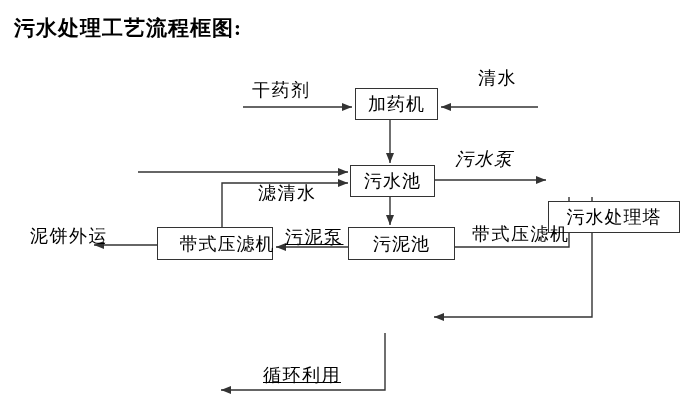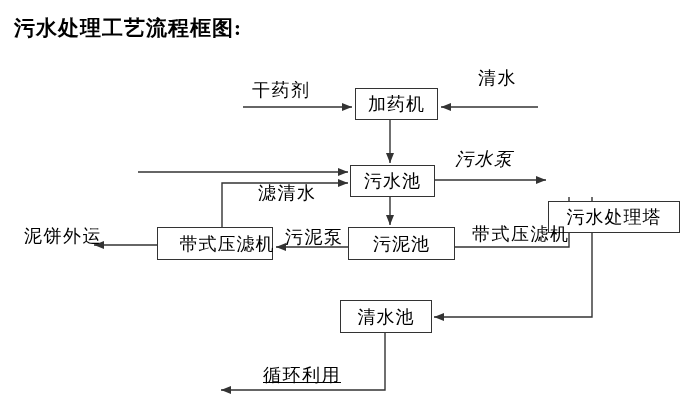--- a/index.html
+++ b/index.html
@@ -36,22 +36,22 @@
   #node-tower         {left:548px;top:165px;width:132px;height:32px;margin-top:36px;}
   #node-sludge-pool   {left:348px;top:227px;width:107px; height:33px;}
   #node-press         {left:157px;top:227px;width:116px;height:33px;padding-left:24px;}
   #node-clean-pool    {left:340px;top:300px;width:92px; height:33px;}
   
   #lbl-dry-chemical   {left:252px;top:80px;}
   #lbl-clean-water    {left:478px;top:68px;}
   #lbl-sand-sewage    {left:171px;top:152px;}
   #lbl-sewage-pump    {left:455px;top:149px;font-style:italic;}
   #lbl-filtered-water {left:258px;top:183px;}
-  #lbl-mud-cake       {left:24px; top:226px;}
-  #lbl-sludge-pump    {left:285px;top:227px;}
+  #lbl-mud-cake       {left:30px; top:226px;}
+  #lbl-sludge-pump    {left:285px;top:227px;text-decoration:underline;}
   #lbl-bottom-sewage  {left:472px;top:224px;}
   #lbl-recycle        {left:263px;top:365px;text-decoration:underline;}
 </style>
 </head>
 <body>
 
 <div id="stage">
 
   <div id="title">污水处理工艺流程框图:</div>
 
@@ -73,21 +73,20 @@
     <path d="M157 245 L94 245" marker-end="url(#arr)"></path>
     <path d="M592 197 L592 317 L434 317" marker-end="url(#arr)"></path>
     <path d="M385 333 L385 390 L221 390" marker-end="url(#arr)"></path>
   </svg>
 
   <div class="node" id="node-dosing">加药机</div>
   <div class="node" id="node-sewage-pool">污水池</div>
   <div class="node" id="node-tower">污水处理塔</div>
   <div class="node" id="node-sludge-pool">污泥池</div>
   <div class="node" id="node-press">带式压滤机</div>
-  <div class="node" id="node-clean-pool">清水池</div>
 
   <div class="edge-label" id="lbl-dry-chemical">干药剂</div>
   <div class="edge-label" id="lbl-clean-water">清水</div>
   <div class="edge-label" id="lbl-sewage-pump">污水泵</div>
   <div class="edge-label" id="lbl-filtered-water">滤清水</div>
   <div class="edge-label" id="lbl-mud-cake">泥饼外运</div>
   <div class="edge-label" id="lbl-sludge-pump">污泥泵</div>
   <div class="edge-label" id="lbl-bottom-sewage">带式压滤机</div>
   <div class="edge-label" id="lbl-recycle">循环利用</div>
 

